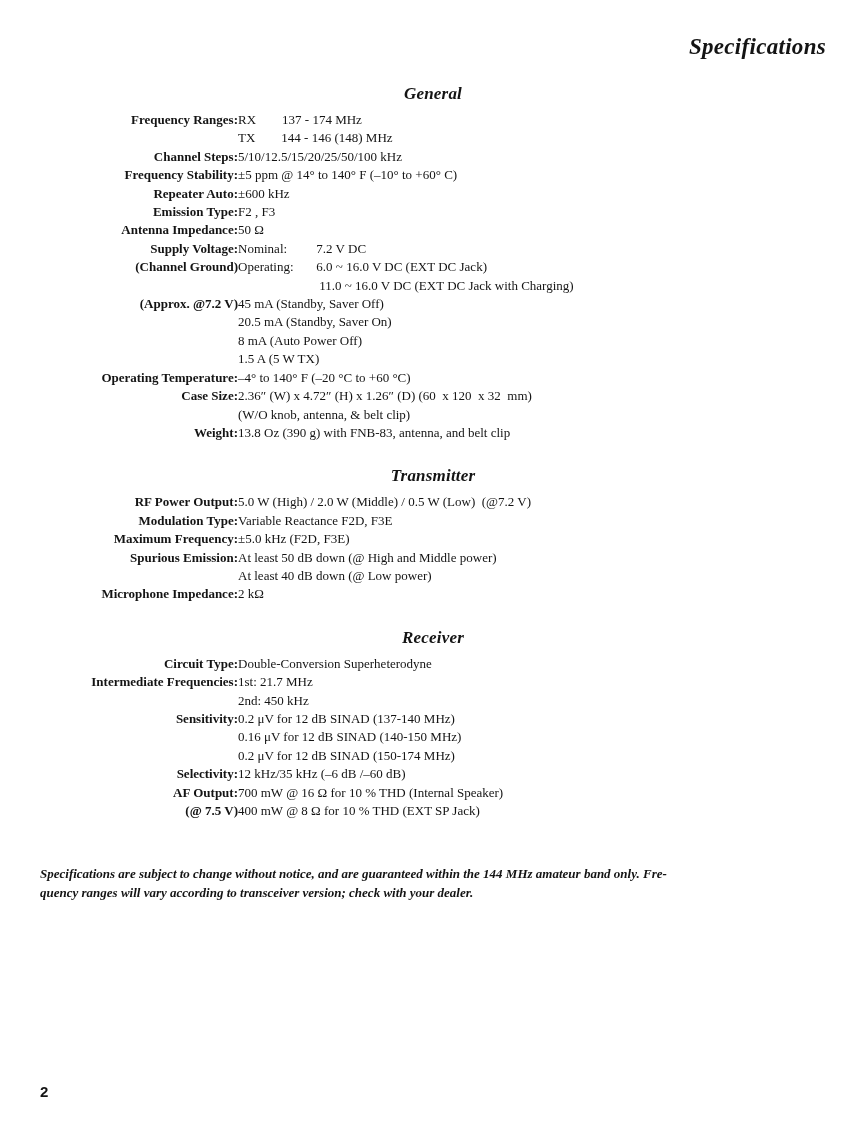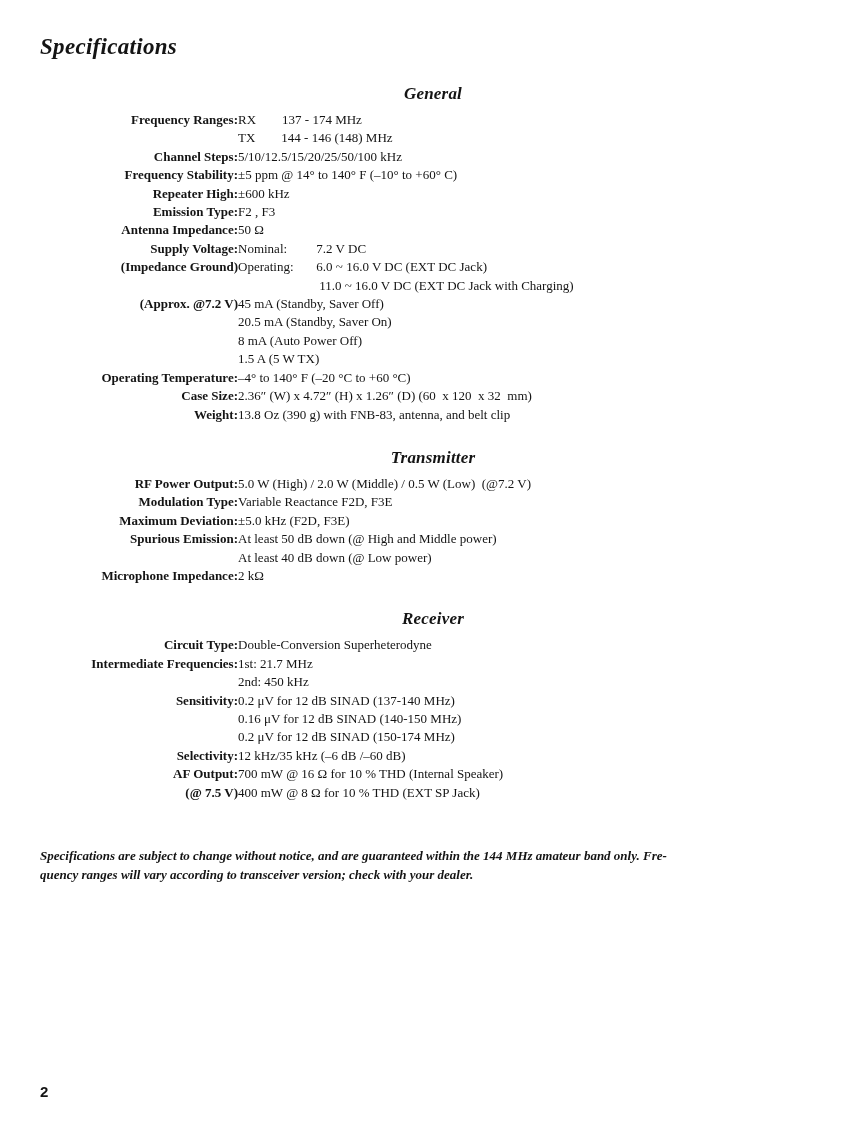--- a/index.html
+++ b/index.html
@@ -12,20 +12,21 @@
     padding: 34px 40px 0 40px;
     font-family: "Liberation Serif", serif;
     color: #141414;
     overflow: hidden;
   }
   .title {
     font-size: 23px;
     font-style: italic;
     font-weight: bold;
     letter-spacing: 0.3px;
+    text-align: right;
   }
   .heading {
     font-size: 17px;
     font-style: italic;
     font-weight: bold;
     margin: 24px 0 7px 0;
     letter-spacing: 0.2px;
     text-align: center;
   }
   .rows { width: 100%; }
@@ -81,37 +82,37 @@
           </div>
           <div class="row">
             <div class="label">Channel Steps:</div>
             <div class="value">5/10/12.5/15/20/25/50/100 kHz</div>
           </div>
           <div class="row">
             <div class="label">Frequency Stability:</div>
             <div class="value">±5 ppm @ 14° to 140° F (–10° to +60° C)</div>
           </div>
           <div class="row">
-            <div class="label">Repeater High:</div>
+            <div class="label">Repeater Auto:</div>
             <div class="value">±600 kHz</div>
           </div>
           <div class="row">
             <div class="label">Emission Type:</div>
             <div class="value">F2 , F3</div>
           </div>
           <div class="row">
             <div class="label">Antenna Impedance:</div>
             <div class="value">50 Ω</div>
           </div>
           <div class="row">
             <div class="label">Supply Voltage:</div>
             <div class="value">Nominal:         7.2 V DC</div>
           </div>
           <div class="row">
-            <div class="label">(Impedance Ground)</div>
+            <div class="label">(Channel Ground)</div>
             <div class="value">Operating:       6.0 ~ 16.0 V DC (EXT DC Jack)</div>
           </div>
           <div class="row">
             <div class="label"></div>
             <div class="value">                         11.0 ~ 16.0 V DC (EXT DC Jack with Charging)</div>
           </div>
           <div class="row">
             <div class="label">(Approx. @7.2 V)</div>
             <div class="value">45 mA (Standby, Saver Off)</div>
           </div>
@@ -127,40 +128,44 @@
             <div class="label"></div>
             <div class="value">1.5 A (5 W TX)</div>
           </div>
           <div class="row">
             <div class="label">Operating Temperature:</div>
             <div class="value">–4° to 140° F (–20 °C to +60 °C)</div>
           </div>
           <div class="row">
             <div class="label">Case Size:</div>
             <div class="value">2.36″ (W) x 4.72″ (H) x 1.26″ (D) (60  x 120  x 32  mm)</div>
+          </div>
+          <div class="row">
+            <div class="label"></div>
+            <div class="value">(W/O knob, antenna, &amp; belt clip)</div>
           </div>
           <div class="row">
             <div class="label">Weight:</div>
             <div class="value">13.8 Oz (390 g) with FNB-83, antenna, and belt clip</div>
           </div>
         </div>
       </section>
       <section>
         <h2 class="heading">Transmitter</h2>
         <div class="rows">
           <div class="row">
             <div class="label">RF Power Output:</div>
             <div class="value">5.0 W (High) / 2.0 W (Middle) / 0.5 W (Low)  (@7.2 V)</div>
           </div>
           <div class="row">
             <div class="label">Modulation Type:</div>
             <div class="value">Variable Reactance F2D, F3E</div>
           </div>
           <div class="row">
-            <div class="label">Maximum Deviation:</div>
+            <div class="label">Maximum Frequency:</div>
             <div class="value">±5.0 kHz (F2D, F3E)</div>
           </div>
           <div class="row">
             <div class="label">Spurious Emission:</div>
             <div class="value">At least 50 dB down (@ High and Middle power)</div>
           </div>
           <div class="row">
             <div class="label"></div>
             <div class="value">At least 40 dB down (@ Low power)</div>
           </div>

